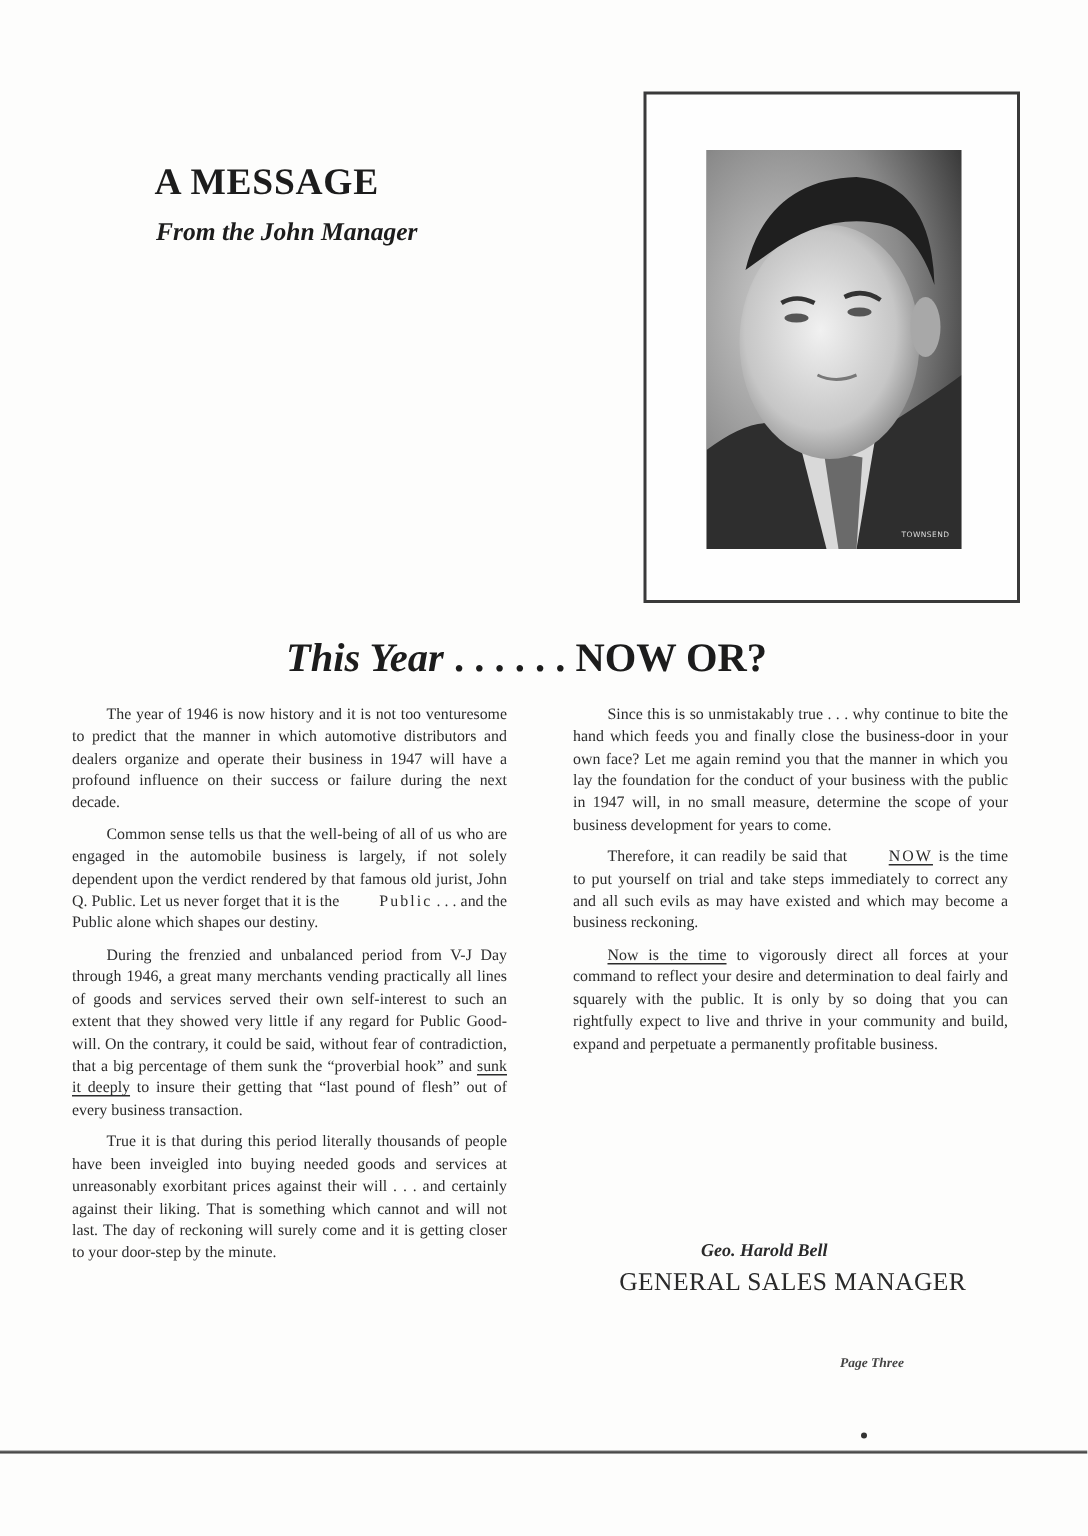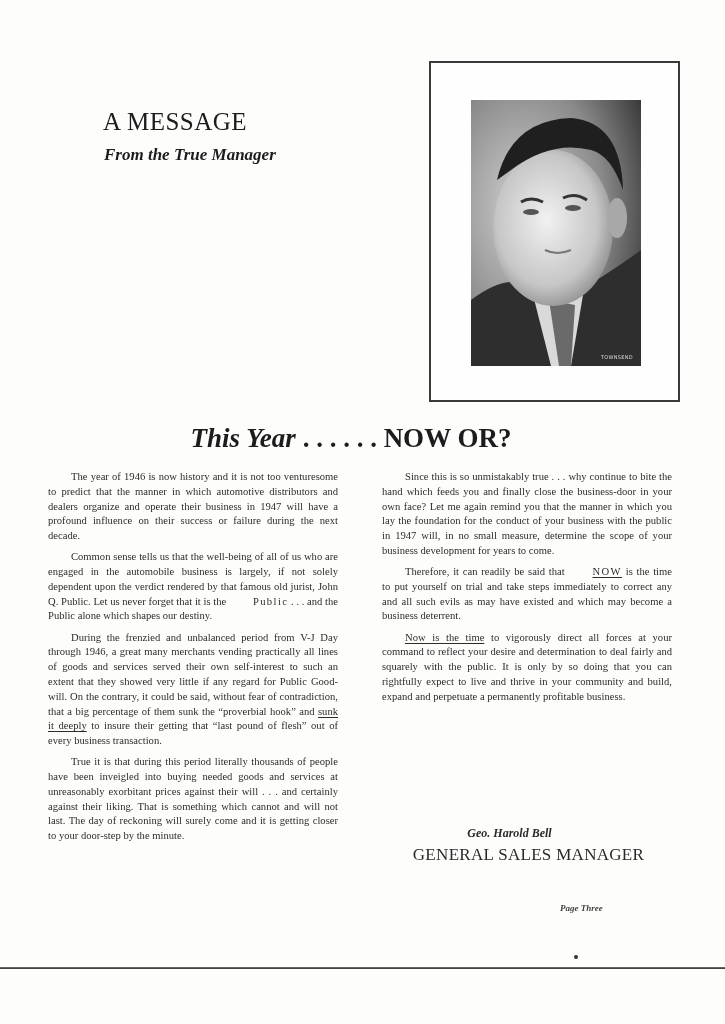--- a/index.html
+++ b/index.html
@@ -1,19 +1,19 @@
 <!DOCTYPE html>
 <html><head>
 <meta charset="utf-8">
 <style>
   html, body { margin:0; padding:0; }
   body { width:725px; height:1024px; background:#fdfdfc; position:relative; overflow:hidden;
          font-family:"Liberation Serif", "DejaVu Serif", serif; color:#2a2a2a; }
   .abs { position:absolute; }
-  .headline { left:103px; top:108px; font-size:25px; font-weight:normal; letter-spacing:0.5px; color:#1c1c1c; }
+  .headline { left:103px; top:108px; font-size:25px; font-weight:bold; letter-spacing:0.5px; color:#1c1c1c; }
   .subhead { left:104px; top:145px; font-size:17px; font-weight:bold; font-style:italic; color:#1c1c1c; }
   .frame { left:429px; top:61px; width:251px; height:341px; border:2px solid #3a3a3a; box-sizing:border-box; background:#fefefe; }
   .photo { left:471px; top:100px; width:170px; height:266px; overflow:hidden; background:#555; }
   .credit { position:absolute; right:8px; bottom:6px; font-size:5px; color:#ddd; font-family:"DejaVu Sans", sans-serif; letter-spacing:0.3px; }
   .title { left:0; width:702px; top:423px; text-align:center; font-size:27px; font-weight:bold; color:#1c1c1c; }
   .title .it { font-style:italic; }
   .col { top:470px; width:290px; font-size:10.6px; line-height:14.8px; text-align:justify; color:#2c2c2c; }
   .col p { margin:0 0 6.3px 0; text-indent:23px; }
   .colL { left:48px; }
   .colR { left:382px; }
@@ -23,21 +23,21 @@
   .sig-name { top:826px; font-style:italic; font-weight:bold; font-size:12px; padding-right:38px; box-sizing:border-box; }
   .sig-title { top:845px; font-size:17px; letter-spacing:0.3px;font-family:Liberation Serif, serif; }
   .pageno { left:560px; top:903px; width:115px; text-align:left; font-style:italic; font-size:9px; font-weight:bold; color:#444; }
   .rule { left:0; top:967px; width:725px; height:2px; background:linear-gradient(#777,#333); }
   .dot { left:574px; top:955px; width:4px; height:4px; border-radius:50%; background:#333; }
 </style>
 </head>
 <body>
 
 <div class="abs headline">A MESSAGE</div>
-<div class="abs subhead">From the True Manager</div>
+<div class="abs subhead">From the John Manager</div>
 
 <div class="abs frame"></div>
 <div class="abs photo">
   <svg width="170" height="266" viewBox="0 0 170 266">
     <defs>
       <radialGradient id="bg" cx="30%" cy="40%" r="80%">
         <stop offset="0" stop-color="#cfcfcf"></stop>
         <stop offset="0.6" stop-color="#8a8a8a"></stop>
         <stop offset="1" stop-color="#3a3a3a"></stop>
       </radialGradient>
@@ -69,21 +69,21 @@
 
 <div class="abs col colL">
   <p>The year of 1946 is now history and it is not too venturesome to predict that the manner in which automotive distributors and dealers organize and operate their business in 1947 will have a profound influence on their success or failure during the next decade.</p>
   <p><span>Common sense tells us that the well-being of all of us who are engaged in the automobile business is largely, if not solely dependent upon the verdict rendered by that famous old jurist, John Q. Public. Let us never forget that it is the </span><span class="spaced">Public</span><span> . . . and the Public alone which shapes our destiny.</span></p>
   <p><span>During the frenzied and unbalanced period from V-J Day through 1946, a great many merchants vending practically all lines of goods and services served their own self-interest to such an extent that they showed very little if any regard for Public Good-will. On the contrary, it could be said, without fear of contradiction, that a big percentage of them sunk the “proverbial hook” and </span><span class="u">sunk it deeply</span><span> to insure their getting that “last pound of flesh” out of every business transaction.</span></p>
   <p>True it is that during this period literally thousands of people have been inveigled into buying needed goods and services at unreasonably exorbitant prices against their will . . . and certainly against their liking. That is something which cannot and will not last. The day of reckoning will surely come and it is getting closer to your door-step by the minute.</p>
 </div>
 
 <div class="abs col colR">
   <p>Since this is so unmistakably true . . . why continue to bite the hand which feeds you and finally close the business-door in your own face? Let me again remind you that the manner in which you lay the foundation for the conduct of your business with the public in 1947 will, in no small measure, determine the scope of your business development for years to come.</p>
-  <p><span>Therefore, it can readily be said that </span><span class="u spaced">NOW</span><span> is the time to put yourself on trial and take steps immediately to correct any and all such evils as may have existed and which may become a business deterrent.</span></p>
+  <p><span>Therefore, it can readily be said that </span><span class="u spaced">NOW</span><span> is the time to put yourself on trial and take steps immediately to correct any and all such evils as may have existed and which may become a business reckoning.</span></p>
   <p><span class="u">Now is the time</span><span> to vigorously direct all forces at your command to reflect your desire and determination to deal fairly and squarely with the public. It is only by so doing that you can rightfully expect to live and thrive in your community and build, expand and perpetuate a permanently profitable business.</span></p>
 </div>
 
 <div class="sig sig-name">Geo. Harold Bell</div>
 <div class="sig sig-title">GENERAL SALES MANAGER</div>
 
 <div class="abs pageno">Page Three</div>
 <div class="abs dot"></div>
 <div class="abs rule"></div>
 

